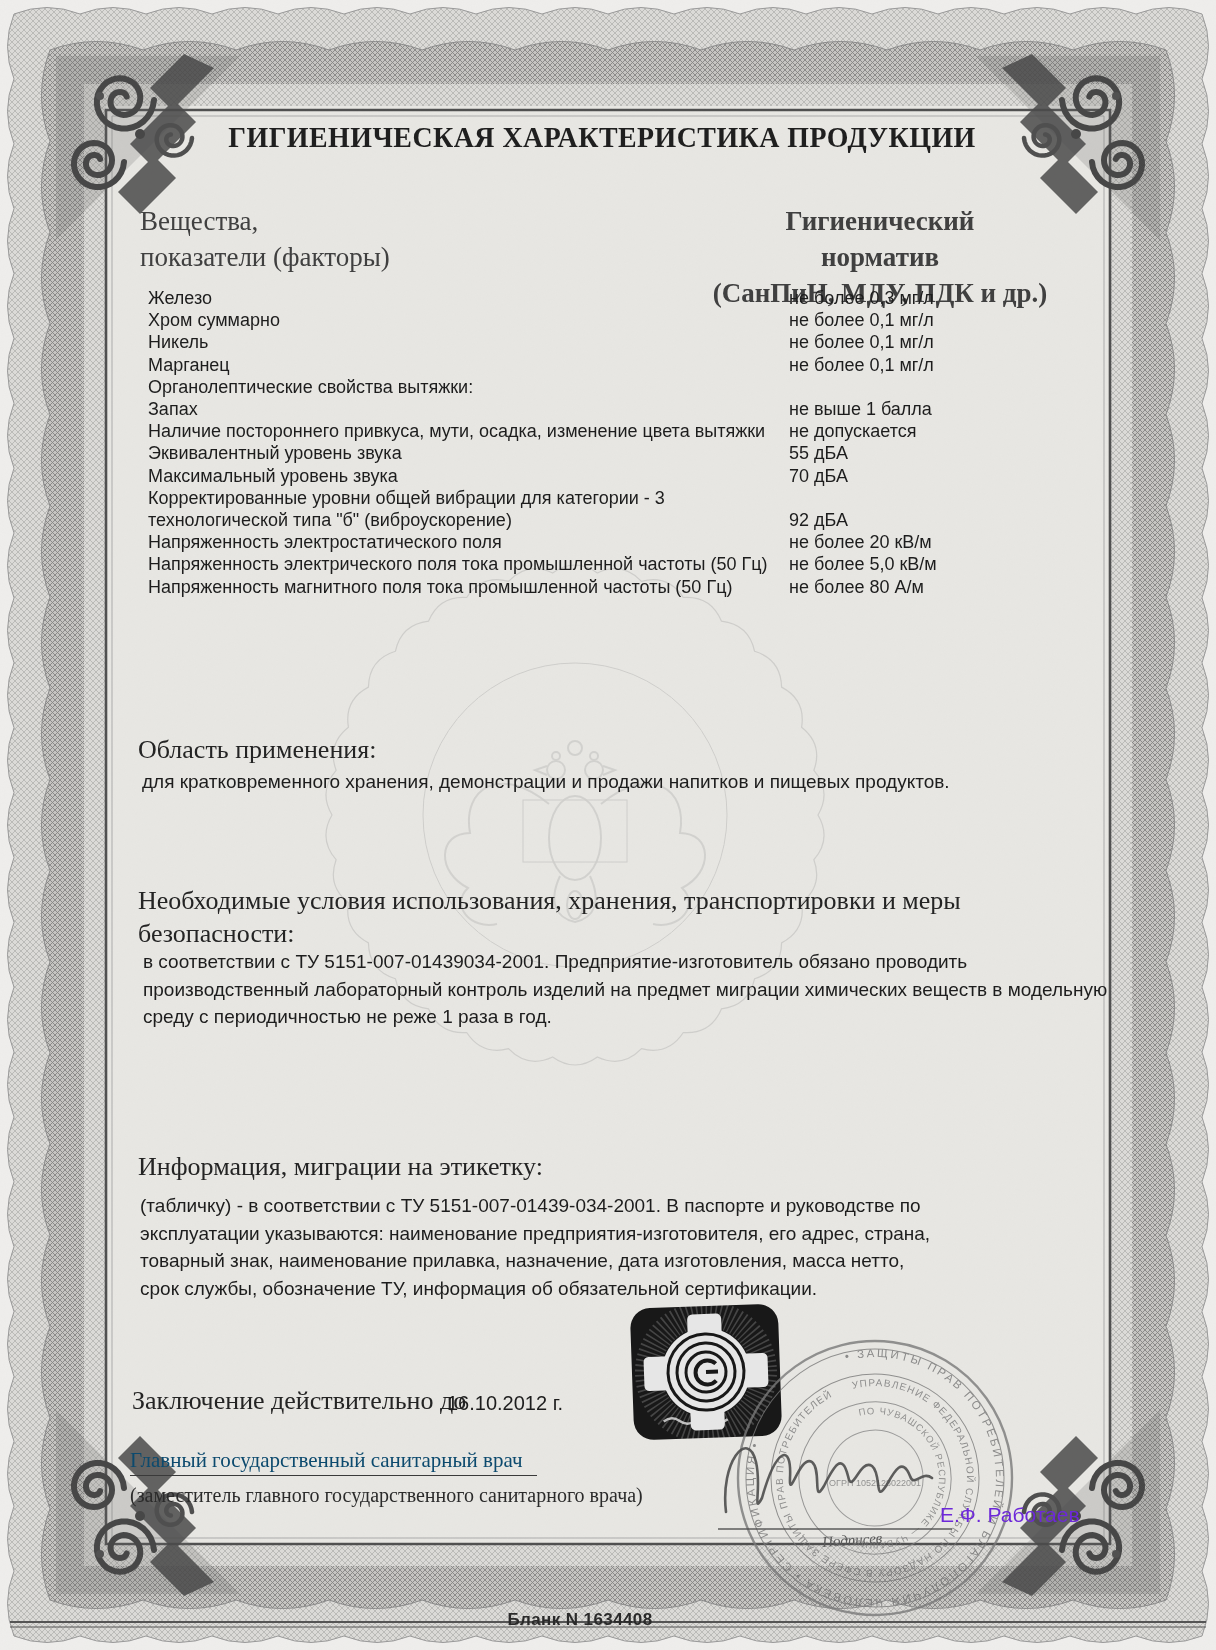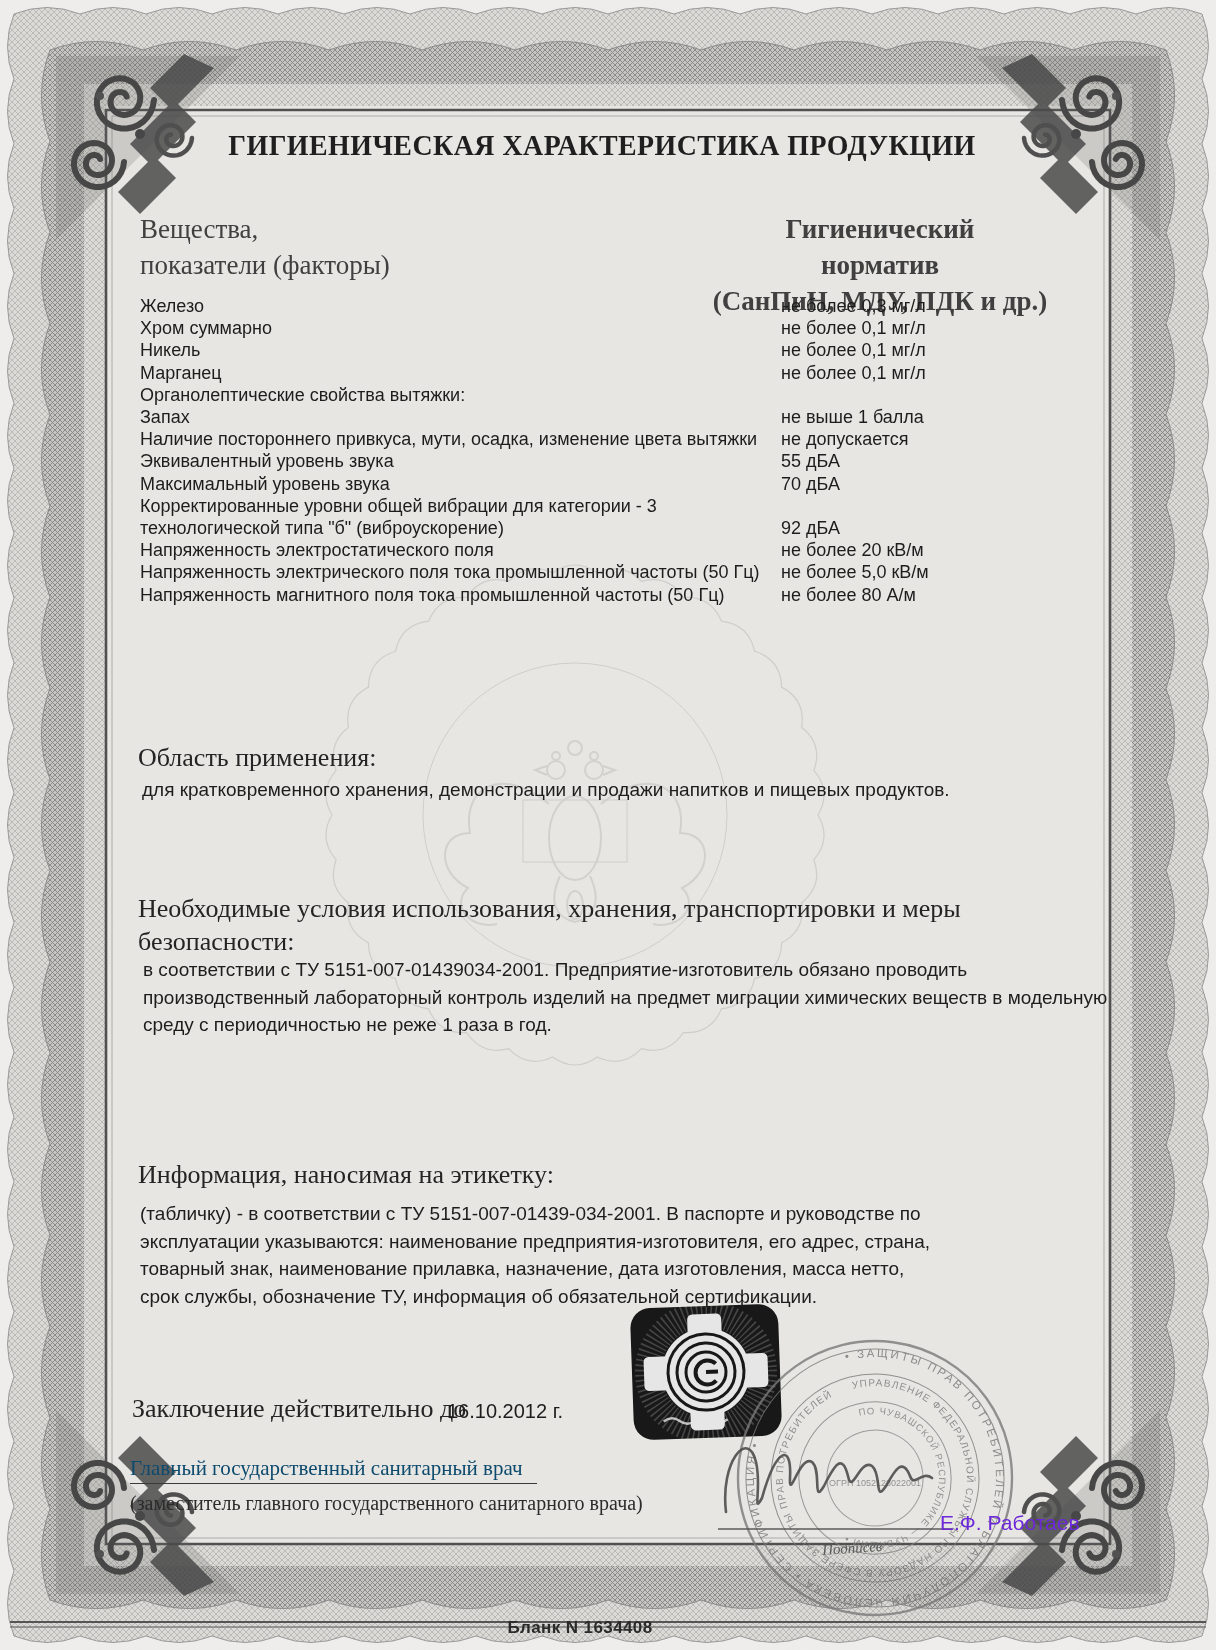--- a/index.html
+++ b/index.html
@@ -5,33 +5,33 @@
   html,body{margin:0;padding:0;}
   body{
     width:1216px;height:1650px;position:relative;overflow:hidden;
     background:var(--edge,#efeeec);
     font-family:"Liberation Serif", serif;
   }
   .abs{position:absolute;}
   .serif{font-family:"Liberation Serif", serif;color:#262626;}
   .sans{font-family:"Liberation Sans", sans-serif;color:#1d1d1d;}
   #border-svg{position:absolute;left:0;top:0;z-index:1;}
-  #content{position:absolute;left:0;top:8px;width:1216px;height:1562px;z-index:2;}
+  #content{position:absolute;left:0;top:0;width:1216px;height:1562px;z-index:2;}
 
   .doc-title{
     left:104px;top:120px;width:996px;text-align:center;
     font-size:30px;font-weight:bold;letter-spacing:.5px;color:#1f1f1f;
     transform:scaleX(.93);
   }
   .col-head{font-size:27px;line-height:36px;color:#404040;}
   .col-head-left{left:140px;top:203px;}
   .col-head-right{left:700px;top:203px;width:360px;text-align:center;font-weight:bold;}
 
   #rows{left:140px;top:287px;width:965px;font-size:18px;line-height:22.2px;}
-  .trow{position:relative;white-space:nowrap;}
+  .trow{position:relative;white-space:nowrap;margin-left:8px;}
   .trow .val{position:absolute;left:641px;top:0;}
 
   .sec-head{font-size:26px;color:#242424;line-height:33px;}
   .body-text{font-size:19px;line-height:27.5px;}
 
   .sig-title{
     font-size:21px;color:#0c4a6e;border-bottom:1.6px solid #3a3a3a;padding-right:14px;padding-bottom:2px;
   }
   .sig-sub{font-size:20px;color:#2b2b2b;}
   .blank-no{font-weight:bold;font-size:17px;color:#2a2a2a;letter-spacing:.4px;}
@@ -182,21 +182,21 @@
 
   <div class="abs serif sec-head" style="left:138px;top:733px;">Область применения:</div>
   <div class="abs sans body-text" style="left:142px;top:768px;width:980px;">для кратковременного хранения, демонстрации и продажи напитков и пищевых продуктов.</div>
 
   <div class="abs serif sec-head" style="left:138px;top:884px;width:900px;">
     <div>Необходимые условия использования,  хранения,  транспортировки и меры</div>
     <div>безопасности:</div>
   </div>
   <div class="abs sans body-text" style="left:143px;top:948px;width:975px;">в соответствии с ТУ 5151-007-01439034-2001. Предприятие-изготовитель обязано проводить производственный лабораторный контроль изделий на предмет миграции химических веществ в модельную среду с периодичностью не реже 1 раза в год.</div>
 
-  <div class="abs serif sec-head" style="left:138px;top:1150px;">Информация,  наносимая на этикетку:</div>
+  <div class="abs serif sec-head" style="left:138px;top:1150px;">Информация,  миграции на этикетку:</div>
   <div class="abs sans body-text" style="left:140px;top:1192px;width:805px;">(табличку) - в соответствии с ТУ 5151-007-01439-034-2001. В паспорте и руководстве по эксплуатации указываются: наименование предприятия-изготовителя, его адрес, страна, товарный знак, наименование прилавка, назначение, дата изготовления, масса нетто, срок службы, обозначение ТУ, информация об обязательной сертификации.</div>
 
   <div class="abs serif sec-head" style="left:132px;top:1384px;">Заключение действительно до</div>
   <div class="abs sans" style="left:447px;top:1392px;font-size:20px;">16.10.2012 г.</div>
 
   <div class="abs serif sig-title" style="left:130px;top:1448px;">Главный государственный санитарный врач</div>
   <div class="abs serif sig-sub" style="left:130px;top:1484px;">(заместитель главного государственного санитарного врача)</div>
 
   <div class="abs serif" style="left:822px;top:1532px;font-size:15px;font-style:italic;color:#5a5a5a;transform:rotate(-4deg);">Подписев</div>
   <div class="abs sans" style="left:940px;top:1503px;font-size:21px;color:#6d28d9;">Е.Ф. Работаев</div>

